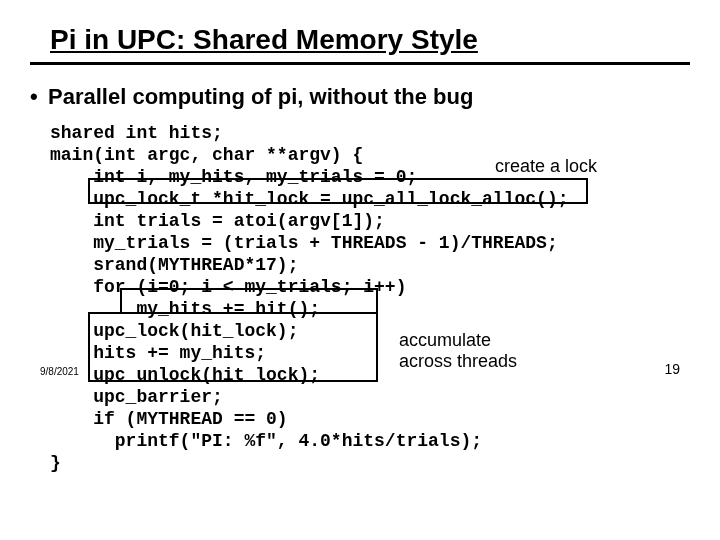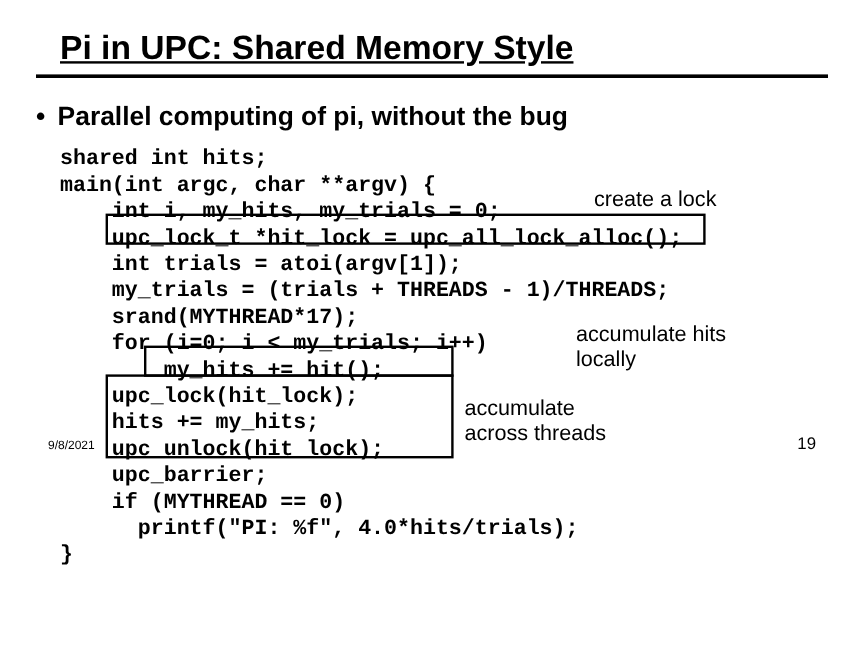--- a/index.html
+++ b/index.html
@@ -119,25 +119,23 @@
 <span>    upc_barrier;</span>
 <span>    if (MYTHREAD == 0)</span>
 <span>      printf("PI: %f", 4.0*hits/trials);</span>
 <span>}</span>
   </div>
 
   <div class="anno" style="top:156px; left:495px;">create a lock</div>
 
   <div class="box" style="top:178px; left:88px; width:500px; height:26px;"></div>
 
-  <div class="anno" style="top:268px; left:480px;">accumulate hits
-locally</div>
 
   <div class="box" style="top:288px; left:120px; width:258px; height:26px;"></div>
 
   <div class="box" style="top:312px; left:88px; width:290px; height:70px;"></div>
 
-  <div class="anno" style="top:330px; left:387px;">accumulate
+  <div class="anno" style="top:330px; left:399px;">accumulate
 across threads</div>
 
   <div class="footer-date">9/8/2021</div>
   <div class="footer-num">19</div>
 </div>
 
 </body></html>

